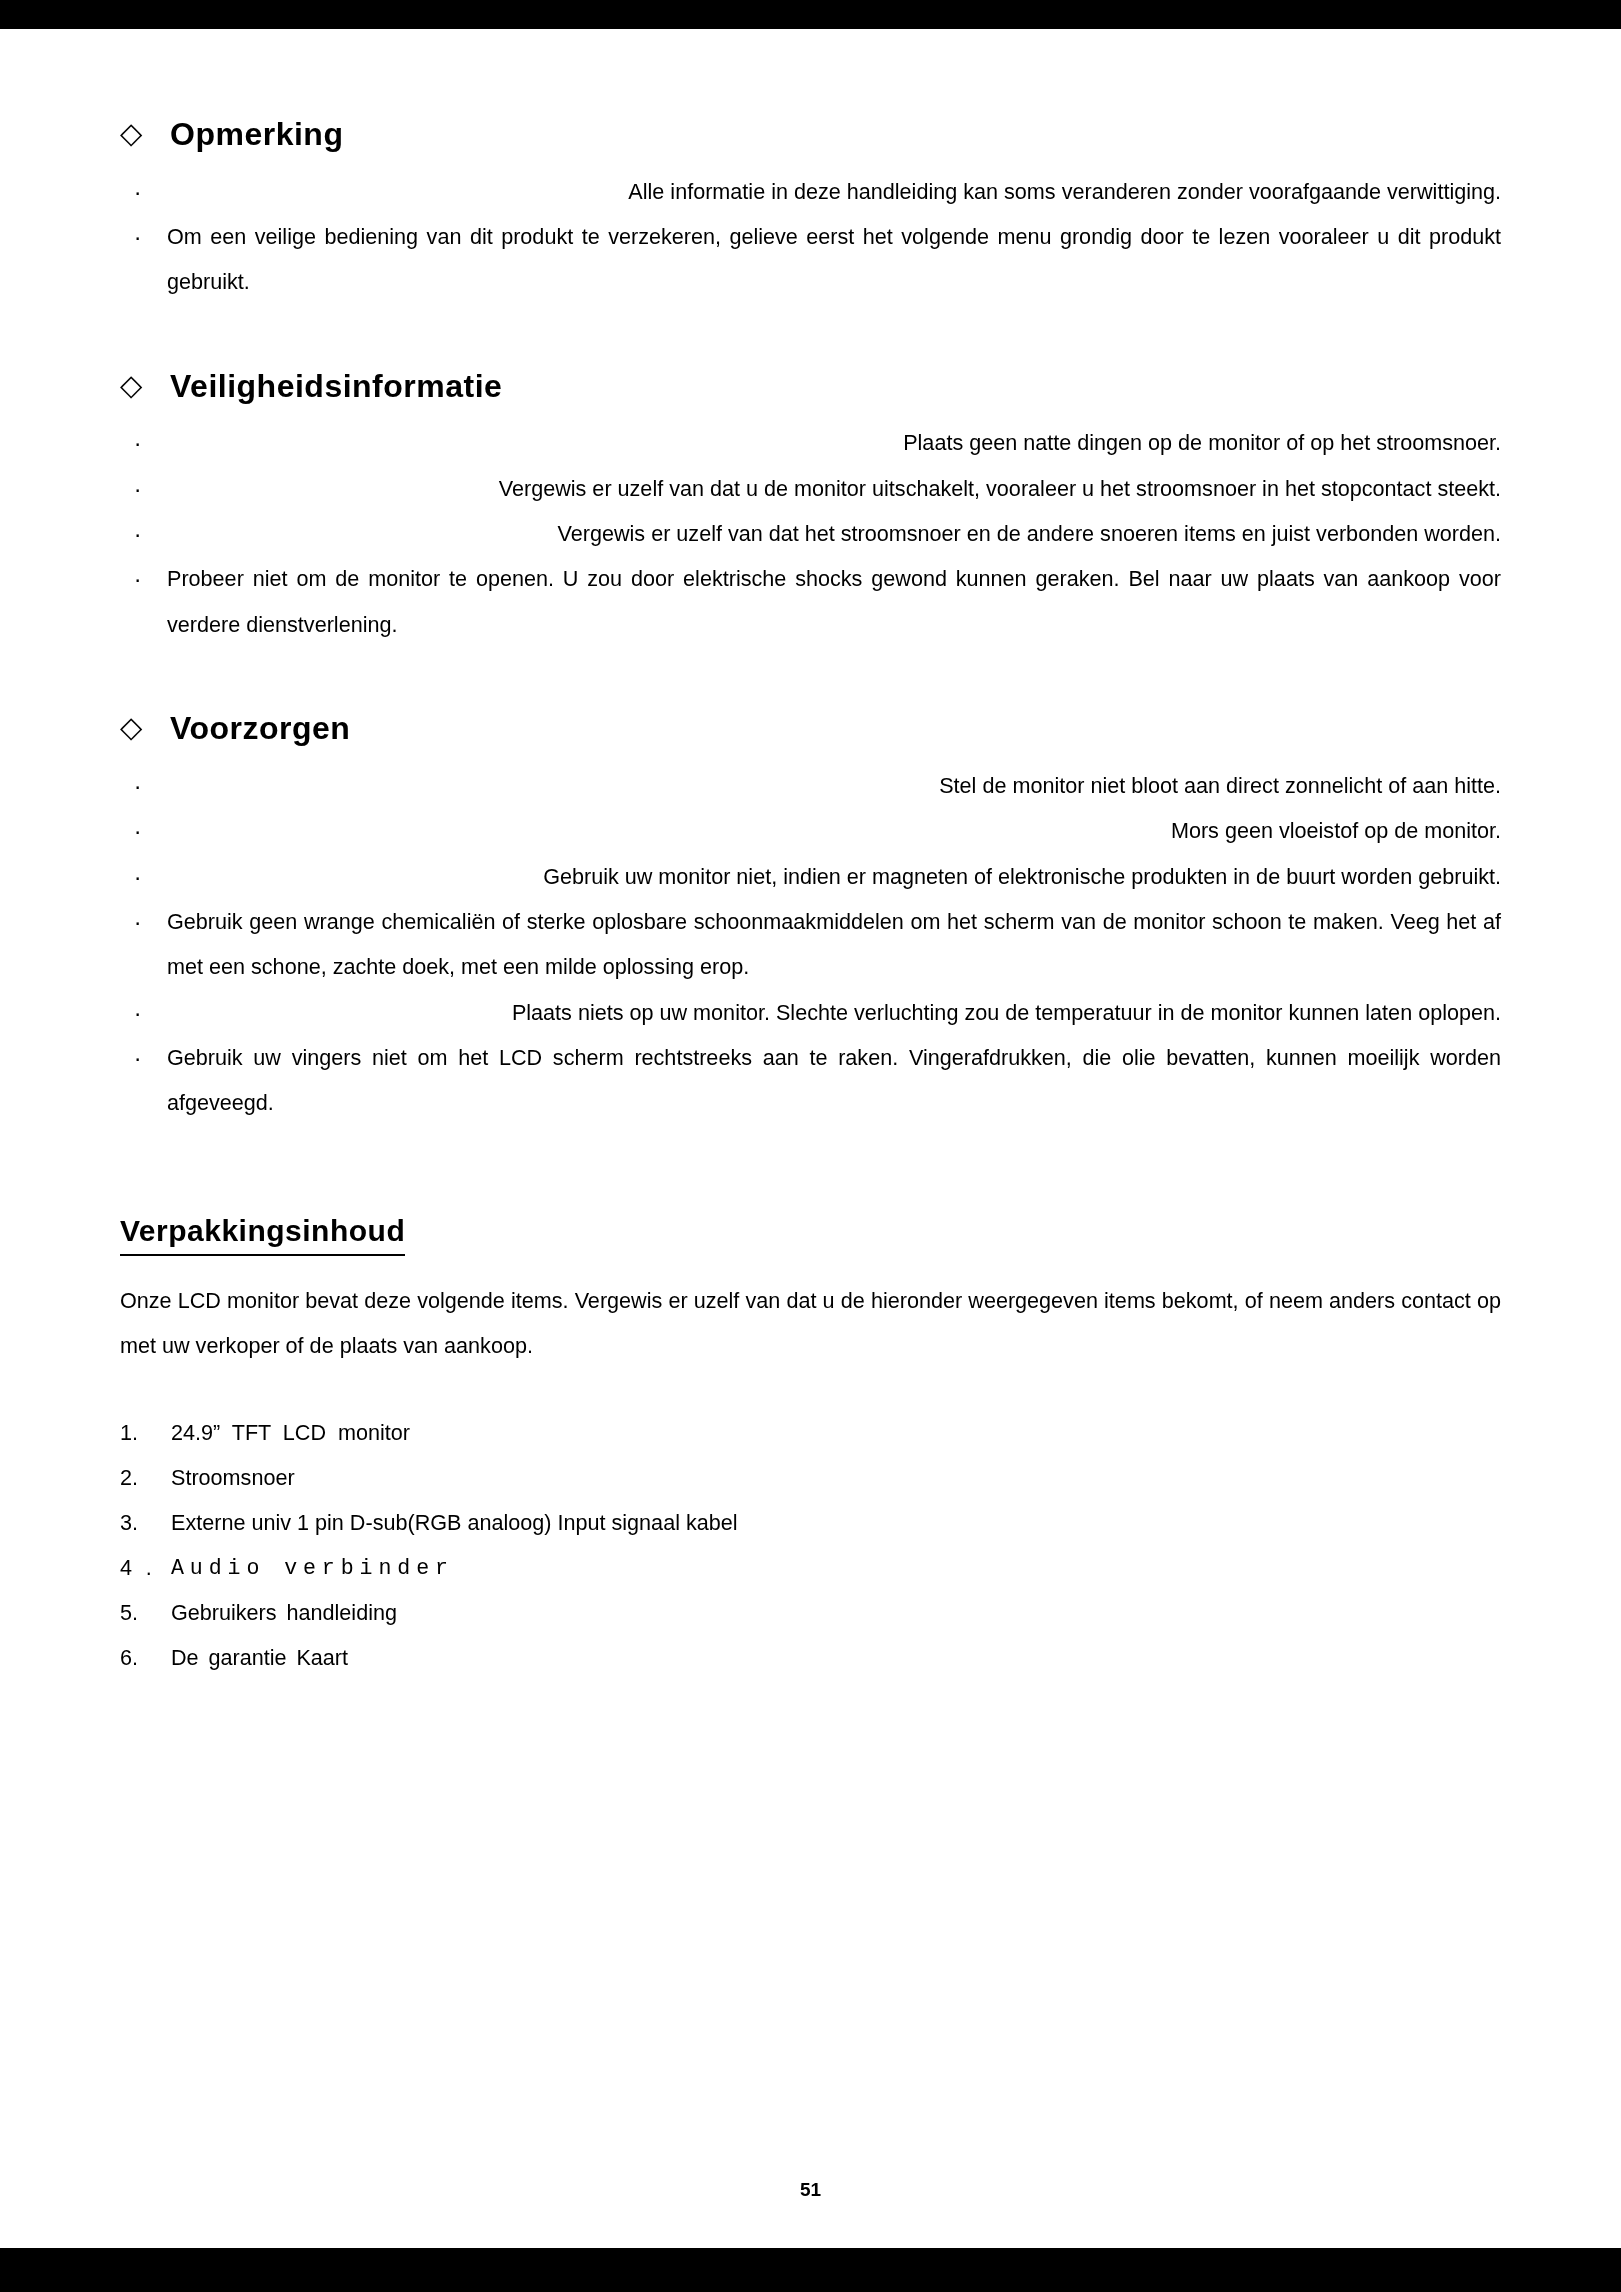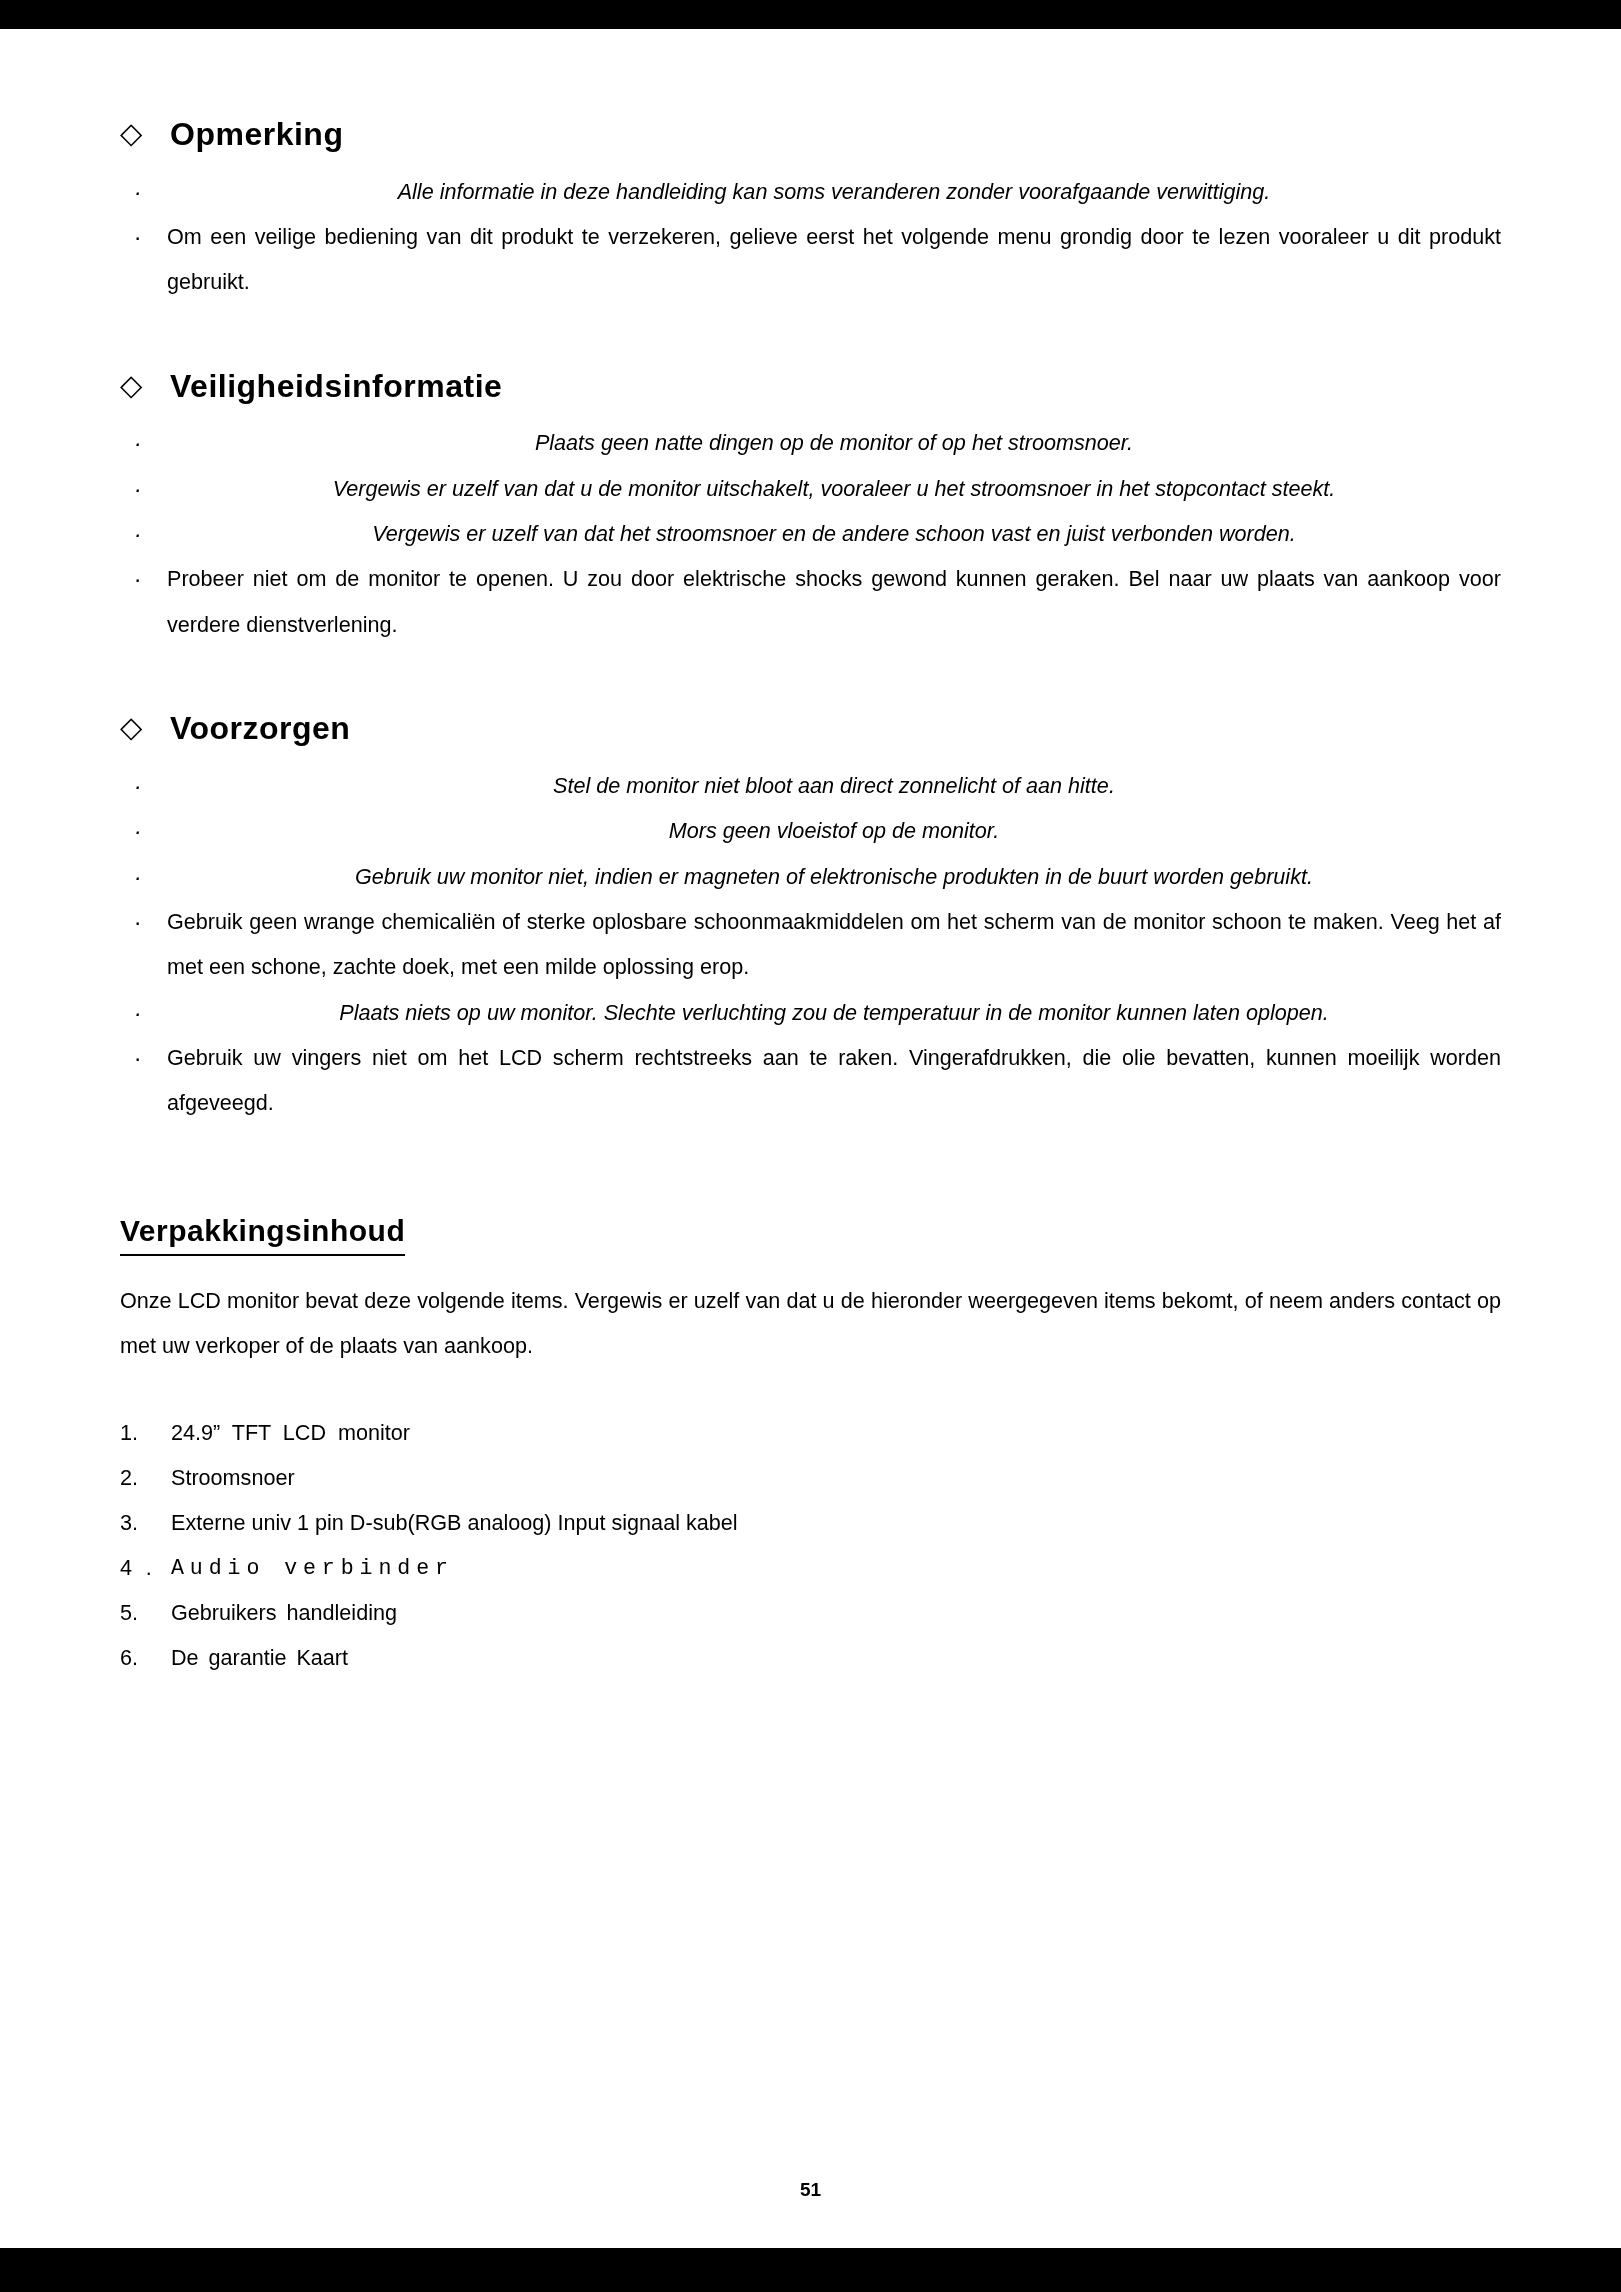--- a/index.html
+++ b/index.html
@@ -29,21 +29,21 @@
     padding-left:47px;
     font-size:21.6px;
     line-height:2.1;
     text-align:justify;
   }
   .bullet::before {
     content:"\00B7";
     position:absolute; left:13.7px; top:0;
     font-size:23.5px; line-height:2.0;
   }
-  .bullet.short { text-align:center;font-style:italic; }
+  .bullet.short { text-align:right; }
 
   .pack-title {
     display:inline-block;
     font-size:30px; font-weight:700;
     border-bottom:2.9px solid #000;
     padding-bottom:6px;
     margin-top:25.5px; margin-bottom:21.6px;
     letter-spacing:0.5px;
   }
   .pack-intro {
@@ -81,21 +81,21 @@
       <div class="bullet">Om een veilige bediening van dit produkt te verzekeren, gelieve eerst het volgende menu grondig door te lezen vooraleer u dit produkt gebruikt.</div>
     </div>
 
     <div class="section">
       <div class="sec-head">
         <span class="diamond">◇</span>
         <span class="sec-title">Veiligheidsinformatie</span>
       </div>
       <div class="bullet short">Plaats geen natte dingen op de monitor of op het stroomsnoer.</div>
       <div class="bullet short">Vergewis er uzelf van dat u de monitor uitschakelt, vooraleer u het stroomsnoer in het stopcontact steekt.</div>
-      <div class="bullet short">Vergewis er uzelf van dat het stroomsnoer en de andere schoon vast en juist verbonden worden.</div>
+      <div class="bullet short">Vergewis er uzelf van dat het stroomsnoer en de andere snoeren items en juist verbonden worden.</div>
       <div class="bullet">Probeer niet om de monitor te openen. U zou door elektrische shocks gewond kunnen geraken. Bel naar uw plaats van aankoop voor verdere dienstverlening.</div>
     </div>
 
     <div class="section">
       <div class="sec-head">
         <span class="diamond">◇</span>
         <span class="sec-title">Voorzorgen</span>
       </div>
       <div class="bullet short">Stel de monitor niet bloot aan direct zonnelicht of aan hitte.</div>
       <div class="bullet short">Mors geen vloeistof op de monitor.</div>

